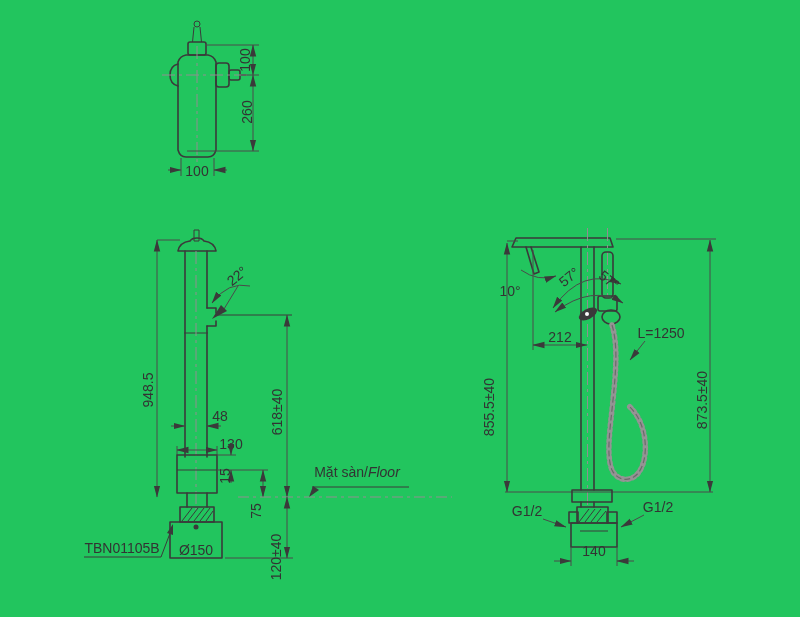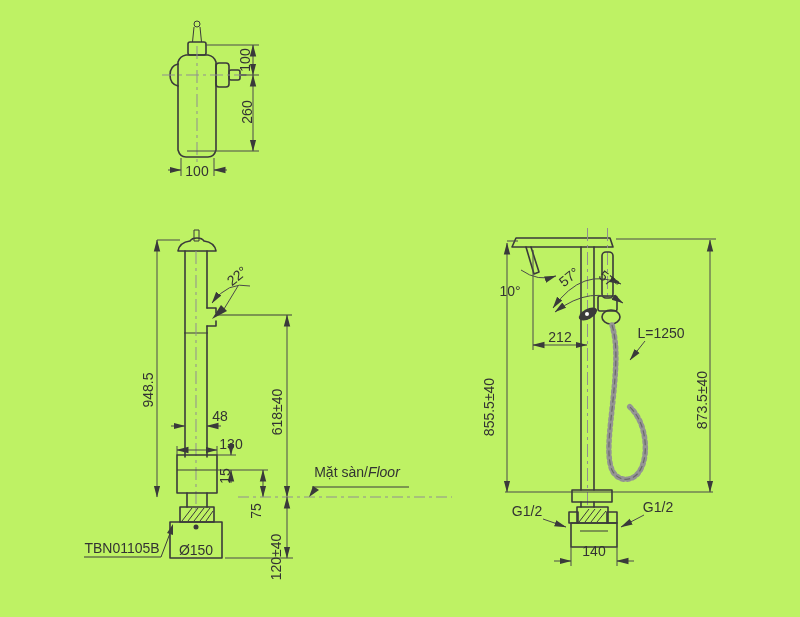--- a/index.html
+++ b/index.html
@@ -1,16 +1,16 @@
 <!DOCTYPE html>
 <html><head>
 <meta charset="utf-8">
 <style>
   html,body{margin:0;padding:0;background:#ffffff;}
-  .stage{position:relative;width:800px;height:617px;background:#bef264;overflow:hidden;
+  .stage{position:relative;width:800px;height:617px;background:#22c55e;overflow:hidden;
          font-family:"Liberation Sans", sans-serif;}
   svg{display:block}
   .o  {fill:none;stroke:#3a3a3a;stroke-width:1.6;stroke-linejoin:round;stroke-linecap:round;}
   .t  {fill:none;stroke:#3a3a3a;stroke-width:1;stroke-linejoin:round;}
   .d  {fill:none;stroke:#4a4a4a;stroke-width:1;}
   .c  {fill:none;stroke:#8f8f8f;stroke-width:1;stroke-dasharray:13 4 3 4;}
   .cf {fill:none;stroke:#8f8f8f;stroke-width:1.2;stroke-dasharray:11 4 3 4;}
   .hoseA{fill:none;stroke:#949494;stroke-width:5.5;stroke-dasharray:2 3.5;stroke-linecap:round;}
   .hoseB{fill:none;stroke:#6a6a6a;stroke-width:1.2;stroke-dasharray:6 3;}
   .fillDark{fill:#3a3a3a;stroke:none;}

